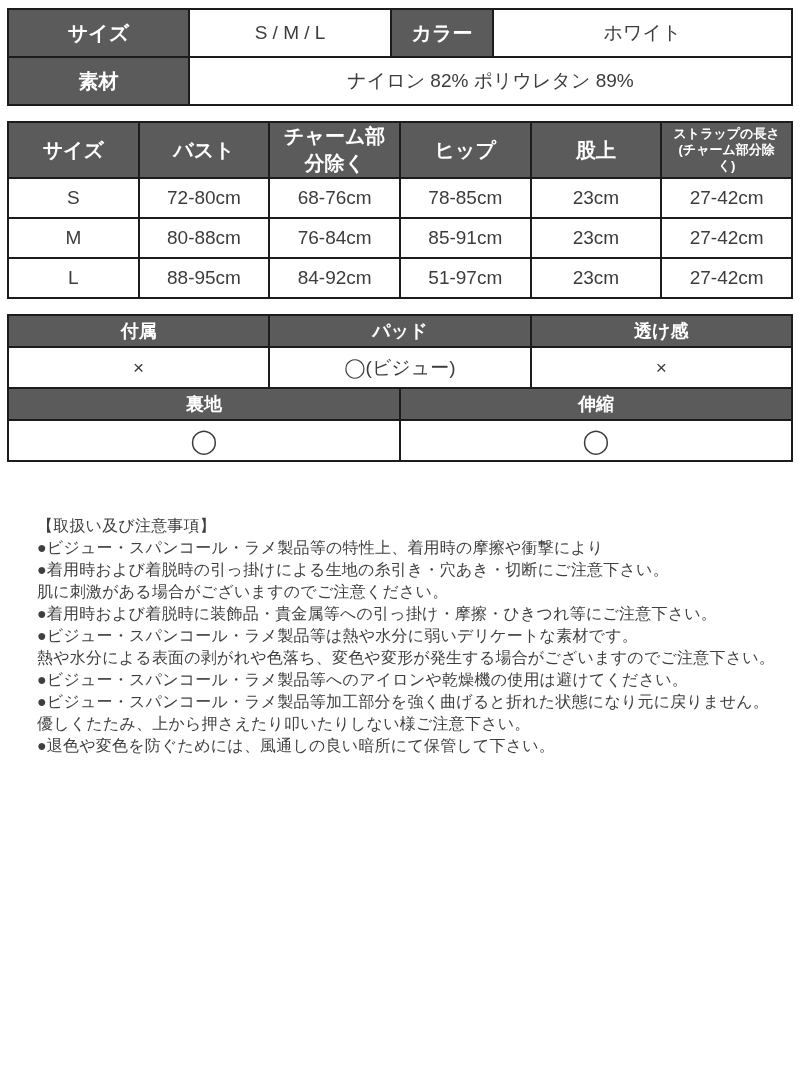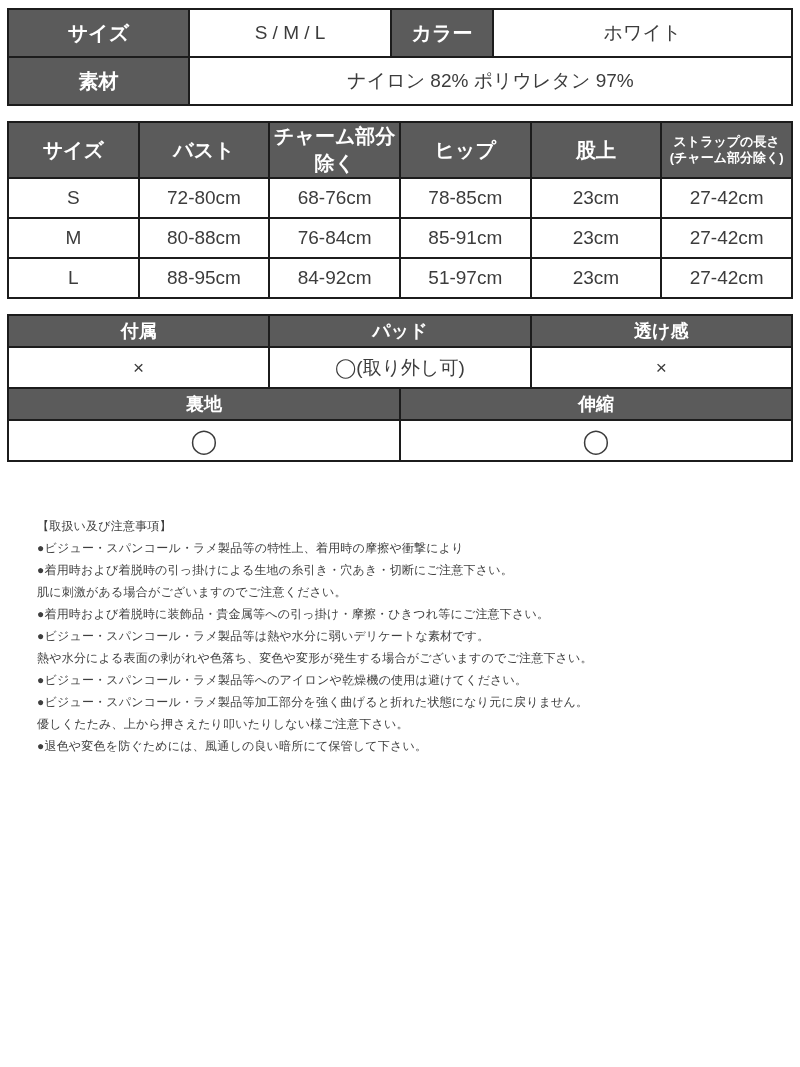--- a/index.html
+++ b/index.html
@@ -7,41 +7,41 @@
     --htx:#ffffff;
     --brd:#1c1c1c;
     --txt:#3c3c3c;
   }
   html,body{margin:0;padding:0;background:#ffffff;}
   body{font-family:"Liberation Sans","DejaVu Sans",sans-serif;}
   .page{width:800px;height:1067px;background:#ffffff;overflow:hidden;position:relative;}
   .content{padding:8px 7px 0 7px;}
 
   table{border-collapse:collapse;width:100%;table-layout:fixed;}
-  th,td{border:2px solid var(--brd);text-align:center;vertical-align:middle;padding:0 2px;overflow:hidden;}
+  th,td{border:2px solid var(--brd);text-align:center;vertical-align:middle;padding:0 10px;overflow:hidden;}
   th{background:var(--hbg);color:var(--htx);font-weight:bold;font-size:20px;}
   td{color:var(--txt);font-size:19px;font-weight:normal;}
 
   
   .spec-table th,.spec-table td{height:46px;}
 
   
   .size-table{margin-top:15px;}
   .size-table th{height:37px;}
   .size-table td{height:38px;}
   .size-table .strap-head{font-size:13px;line-height:1.25;font-weight:bold;}
 
   
   .feature-table{margin-top:15px;border-radius:15px;}
   .feature-table th{height:30px;font-size:18px;}
   .feature-table td{height:39px;}
   .feature-table td.big-mark{font-size:24px;}
 
   
-  .notes{margin:53px 10px 0 30px;color:#3f3f3f;font-size:12px;line-height:22px;letter-spacing:0.2px;}
+  .notes{margin:53px 10px 0 30px;color:#3f3f3f;font-size:16px;line-height:22px;letter-spacing:0.2px;}
   .notes div{white-space:nowrap;}
 </style>
 </head>
 <body>
 
 <div class="page">
   <div class="content">
 
     <table class="spec-table">
       <colgroup>
@@ -52,21 +52,21 @@
       </colgroup>
       <tbody>
           <tr>
         <th>サイズ</th>
         <td>S / M / L</td>
         <th>カラー</th>
         <td>ホワイト</td>
       </tr>
       <tr>
         <th>素材</th>
-        <td colspan="3">ナイロン 82% ポリウレタン 97%</td>
+        <td colspan="3">ナイロン 82% ポリウレタン 89%</td>
       </tr>
     </tbody>
       </table>
 
     <table class="size-table">
       <tbody>
           <tr>
         <th>サイズ</th>
         <th>バスト</th>
         <th>チャーム部分除く</th>
@@ -114,21 +114,21 @@
           <col>
       </colgroup>
       <tbody>
           <tr>
         <th colspan="2">付属</th>
         <th colspan="2">パッド</th>
         <th colspan="2">透け感</th>
       </tr>
       <tr>
         <td colspan="2">×</td>
-        <td colspan="2">◯(取り外し可)</td>
+        <td colspan="2">◯(ビジュー)</td>
         <td colspan="2">×</td>
       </tr>
       <tr>
         <th colspan="3">裏地</th>
         <th colspan="3">伸縮</th>
       </tr>
       <tr>
         <td colspan="3" class="big-mark">◯</td>
         <td colspan="3" class="big-mark">◯</td>
       </tr>

